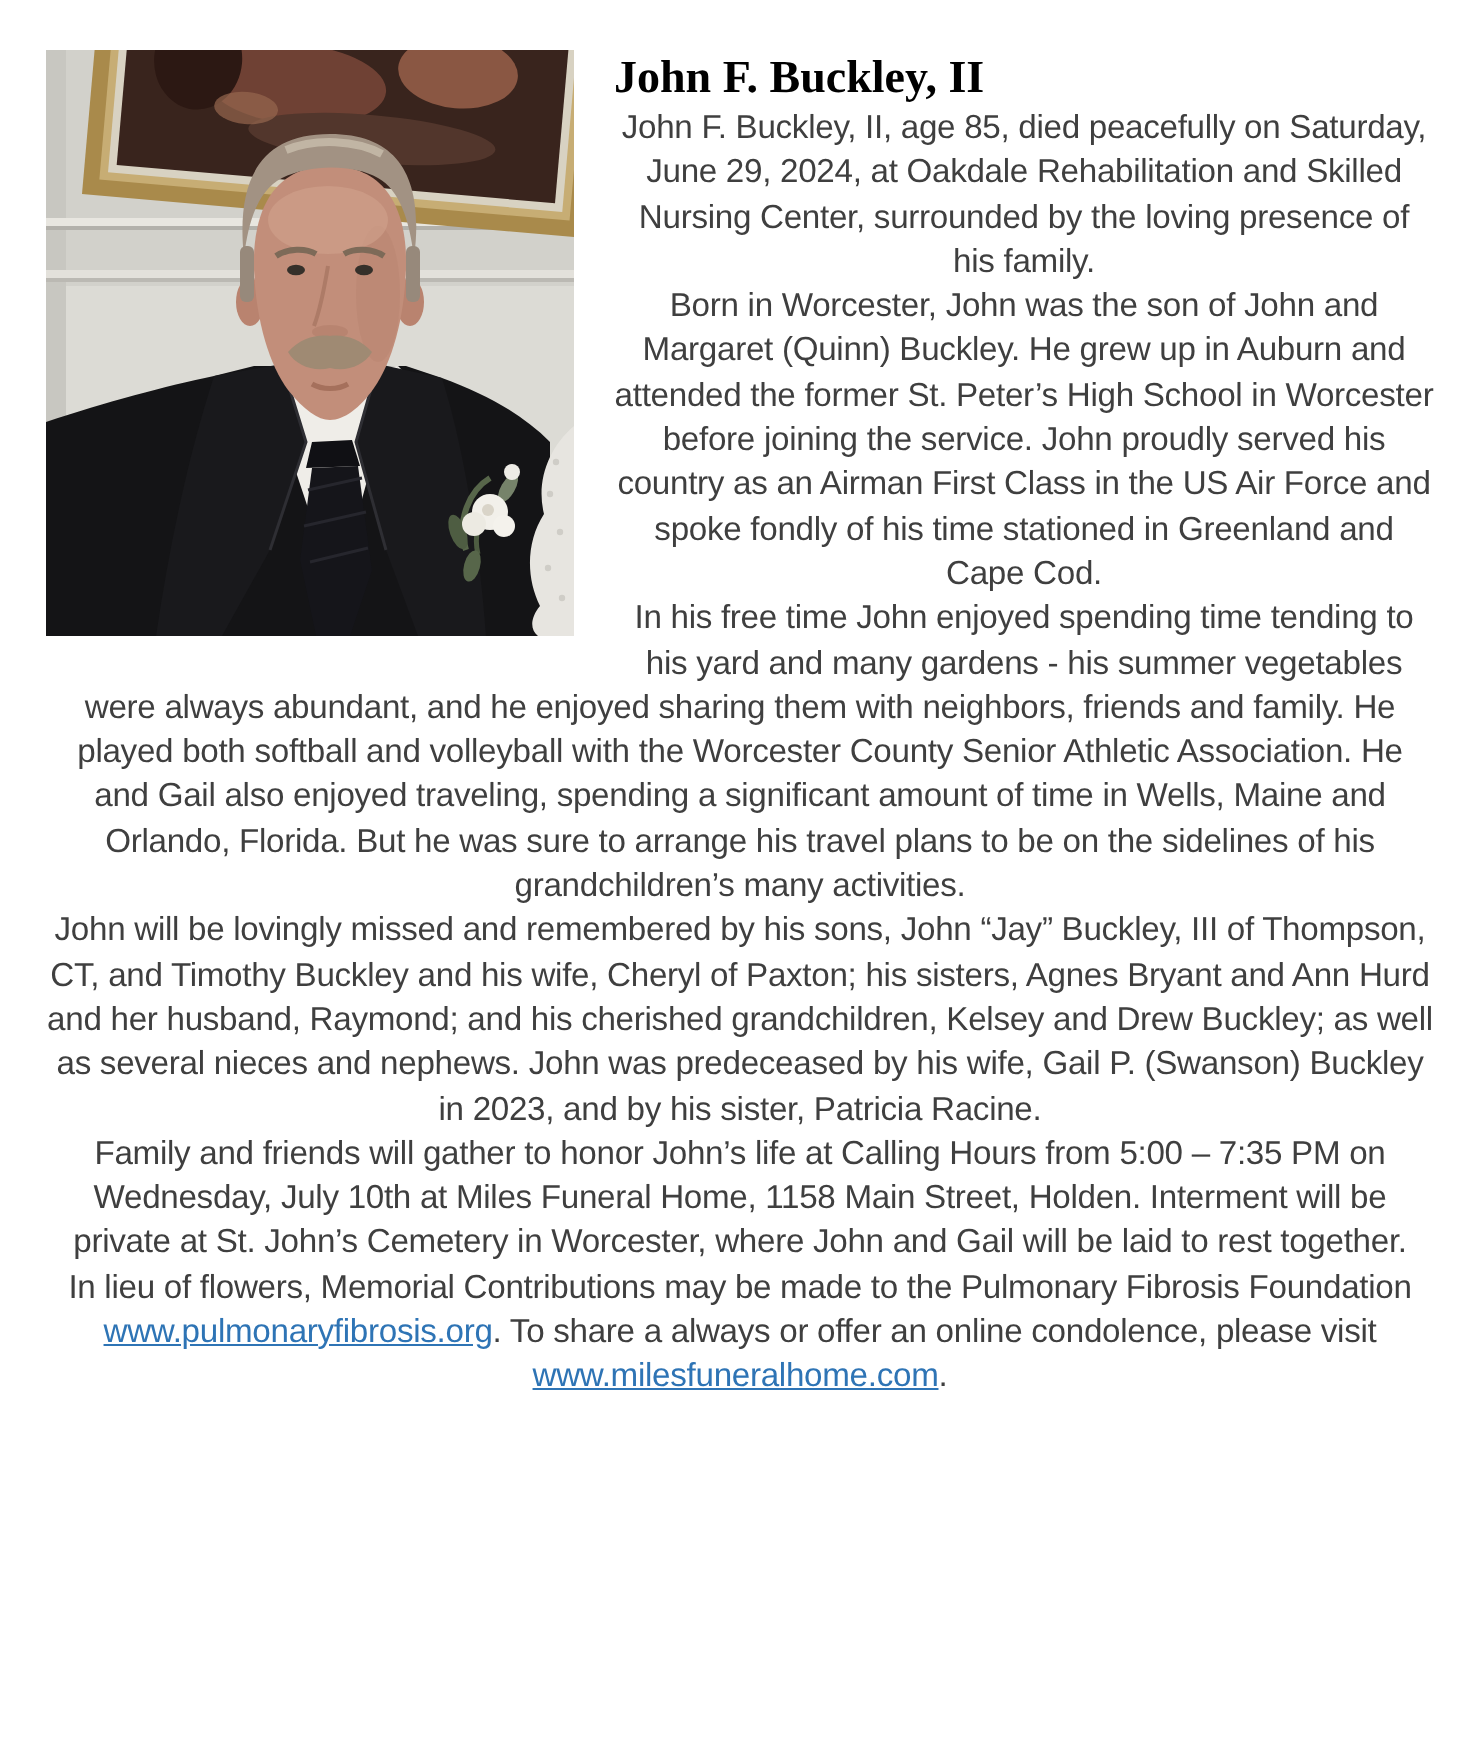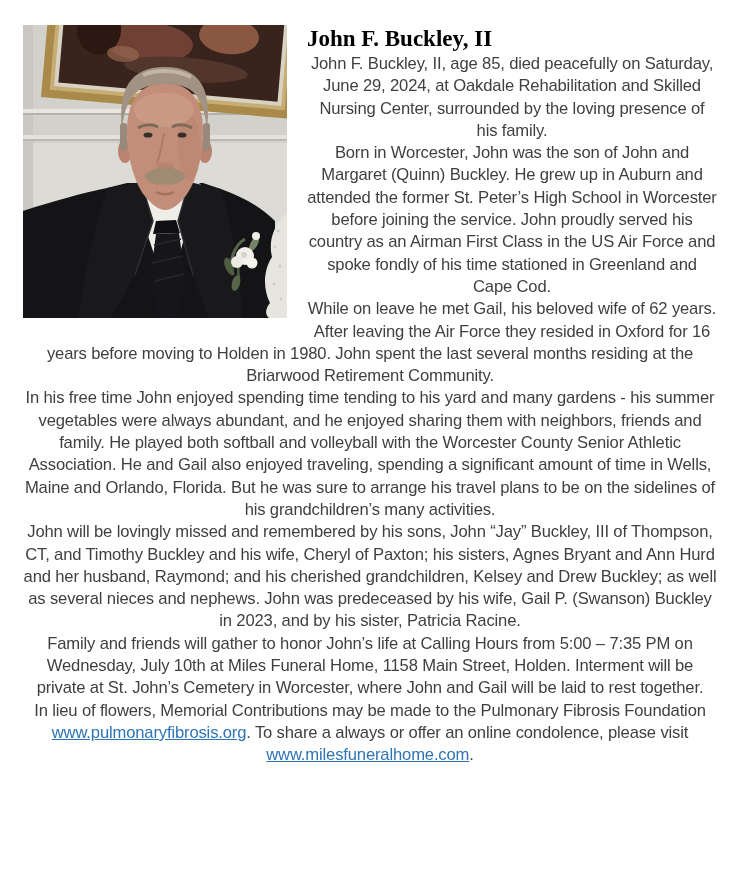--- a/index.html
+++ b/index.html
@@ -143,20 +143,19 @@
         <circle cx="258" cy="274" r="1.6" fill="#cfcdc7"></circle>
       </g>
     </svg>
   </div>
 
   <h1 class="name">John F. Buckley, II</h1>
 
   <div class="body-text">
     <p>John F. Buckley, II, age 85, died peacefully on Saturday, June 29, 2024, at Oakdale Rehabilitation and Skilled Nursing Center, surrounded by the loving presence of his family.</p>
     <p>Born in Worcester, John was the son of John and Margaret (Quinn) Buckley. He grew up in Auburn and attended the former St. Peter’s High School in Worcester before joining the service. John proudly served his country as an Airman First Class in the US Air Force and spoke fondly of his time stationed in Greenland and Cape Cod.</p>
-    <p>While on leave he met Gail, his beloved wife of 62 years. After leaving the Air Force they resided in Oxford for 16 years before moving to Holden in 1980. John spent the last several months residing at the Briarwood Retirement Community.</p>
     <p>In his free time John enjoyed spending time tending to his yard and many gardens - his summer vegetables were always abundant, and he enjoyed sharing them with neighbors, friends and family. He played both softball and volleyball with the Worcester County Senior Athletic Association. He and Gail also enjoyed traveling, spending a significant amount of time in Wells, Maine and Orlando, Florida. But he was sure to arrange his travel plans to be on the sidelines of his grandchildren’s many activities.</p>
     <p>John will be lovingly missed and remembered by his sons, John “Jay” Buckley, III of Thompson, CT, and Timothy Buckley and his wife, Cheryl of Paxton; his sisters, Agnes Bryant and Ann Hurd and her husband, Raymond; and his cherished grandchildren, Kelsey and Drew Buckley; as well as several nieces and nephews. John was predeceased by his wife, Gail P. (Swanson) Buckley in 2023, and by his sister, Patricia Racine.</p>
     <p>Family and friends will gather to honor John’s life at Calling Hours from 5:00 – 7:35 PM on Wednesday, July 10th at Miles Funeral Home, 1158 Main Street, Holden. Interment will be private at St. John’s Cemetery in Worcester, where John and Gail will be laid to rest together.</p>
     <p><span>In lieu of flowers, Memorial Contributions may be made to the Pulmonary Fibrosis Foundation </span><a class="link" href="#">www.pulmonaryfibrosis.org</a><span>. To share a always or offer an online condolence, please visit </span><a class="link" href="#">www.milesfuneralhome.com</a><span>.</span></p>
   </div>
 
 </div>
 
 </body></html>

